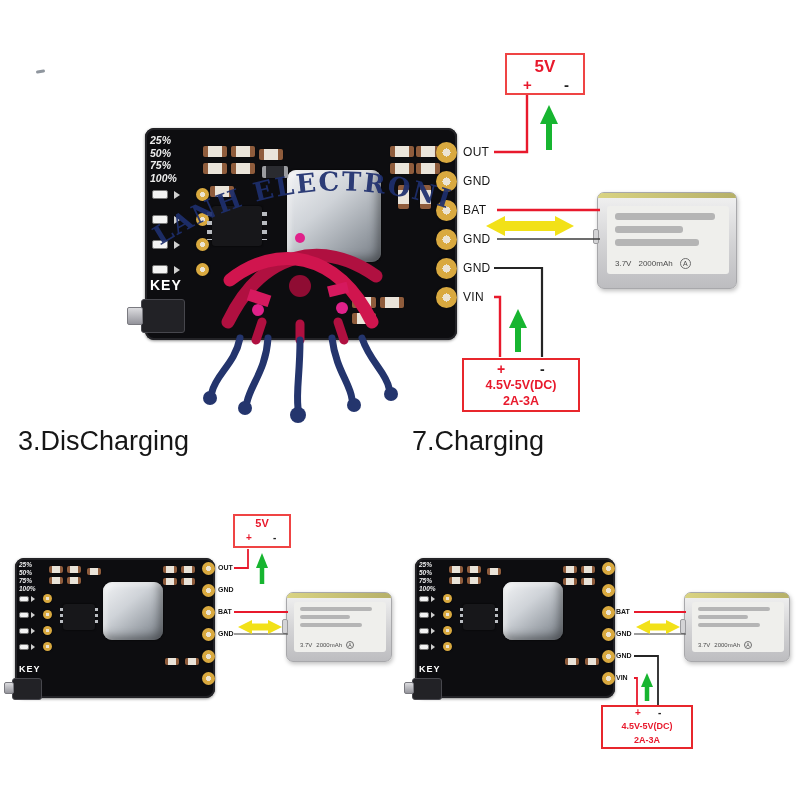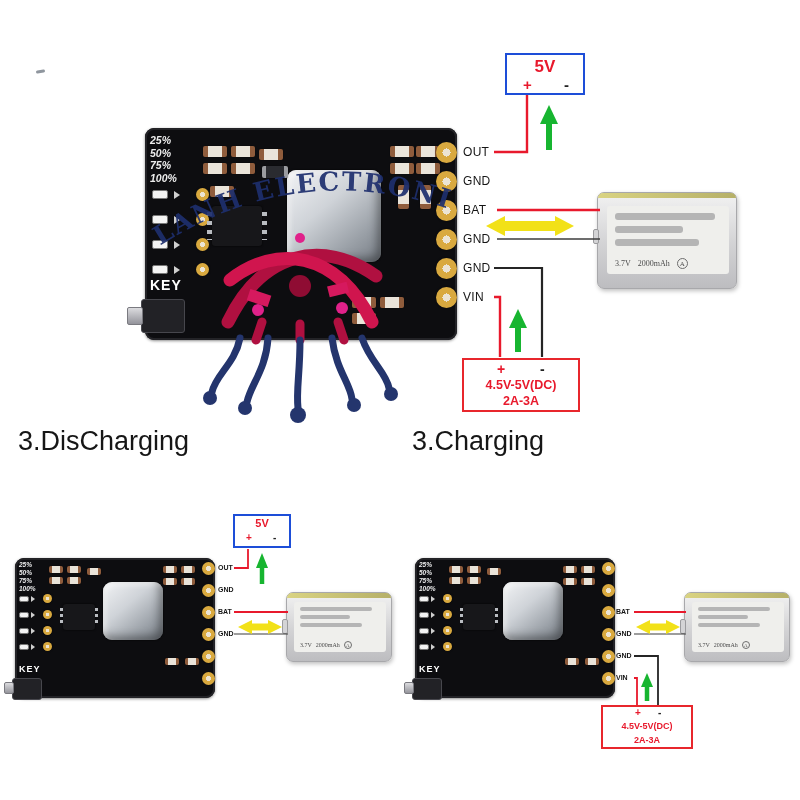--- a/index.html
+++ b/index.html
@@ -42,35 +42,35 @@
   .chip.sm::before,.chip.sm::after{ width:3px;
     background:repeating-linear-gradient(180deg,#b9bcc1 0 3px, rgba(0,0,0,0) 3px 6px); }
   .chip.sm::before{left:-3px;} .chip.sm::after{right:-3px;}
 
   .smd { border-radius:2px; box-shadow:0 0 1px rgba(0,0,0,.8);
          background:linear-gradient(90deg,#8f5c3c 0 22%,#eae4da 22% 78%,#8f5c3c 78% 100%); }
   .smd.v { background:linear-gradient(180deg,#8f5c3c 0 22%,#eae4da 22% 78%,#8f5c3c 78% 100%); }
   .smd.ic { background:linear-gradient(90deg,#9b9ca0 0 14%,#2a2b30 14% 86%,#9b9ca0 86% 100%); }
 
   .srcbox { position:absolute; background:#fff; text-align:center; z-index:50; }
-  .box5v { border:2px solid #1d4ed8; }
+  .box5v { border:2px solid #ef4444; }
   .boxdc { border:2px solid #e8262c; }
   .srclabel { color:#e8192c; font-weight:bold; position:absolute; left:0; right:0; }
   .plus { position:absolute; color:#e8192c; font-weight:bold; }
   .minus { position:absolute; color:#222; font-weight:bold; }
   .dcl { position:absolute; left:0; right:0; color:#e8192c; font-weight:bold; }
 
   .batt { position:absolute; z-index:10; border:1px solid #a8a8ab; border-radius:7px;
           background:linear-gradient(180deg,#f2f2f2,#d2d2d4 55%,#bdbdc0);
           box-shadow:1px 2px 4px rgba(0,0,0,.25); }
   .batt-top { position:absolute; left:0; right:0; top:0; height:5px;
               background:linear-gradient(90deg,#d9d382,#b6b068); border-radius:6px 6px 0 0; }
   .batt-tab { position:absolute; left:-5px; top:38%; width:6px; height:15px;
               background:#d4d4d6; border:1px solid #9b9b9e; border-radius:2px; }
-  .batt-label { position:absolute; background:#efefec; border-radius:3px; overflow:hidden;font-family:Liberation Serif, serif; }
+  .batt-label { position:absolute; background:#efefec; border-radius:3px; overflow:hidden; }
   .bbar { background:#b5b5b5; border-radius:3px; }
   .batt-spec { position:absolute; display:flex; align-items:center; color:#4c4c4c; }
   .batt-mark { display:inline-flex; align-items:center; justify-content:center;
                border:1px solid #6d6d6d; border-radius:50%; }
 
   .padlbl { position:absolute; color:#151515; z-index:45; }
   .padlbl.lg { font-size:12px; font-weight:500; letter-spacing:.3px; }
   .padlbl.sm { font-size:7px; font-weight:600; }
 
   .title { position:absolute; color:#161616; font-size:27px; z-index:45; }
@@ -164,21 +164,21 @@
       <div class="bbar" style="width:84px;height:7px;margin:6px 0 0 8px"></div>
       <div class="batt-spec" style="left:8px;bottom:5px;gap:7px;font-size:8px">
         <span>3.7V</span>
         <span>2000mAh</span>
         <span class="batt-mark" style="width:11px;height:11px;font-size:7px">A</span>
       </div>
     </div>
   </div>
 
   <div class="title" style="left:18px;top:426px">3.DisCharging</div>
-  <div class="title" style="left:412px;top:426px">3.Charging</div>
+  <div class="title" style="left:412px;top:426px">7.Charging</div>
 
   <div class="board" style="left:15px;top:558px;width:200px;height:140px">
     <div class="pct-wrap pct-sm" style="left:4px;top:3px">
       <div>25%</div>
       <div>50%</div>
       <div>75%</div>
       <div>100%</div>
     </div>
     <i class="led" style="left:4px;top:38px;width:10px;height:6px"></i>
     <i class="led" style="left:4px;top:54px;width:10px;height:6px"></i>

